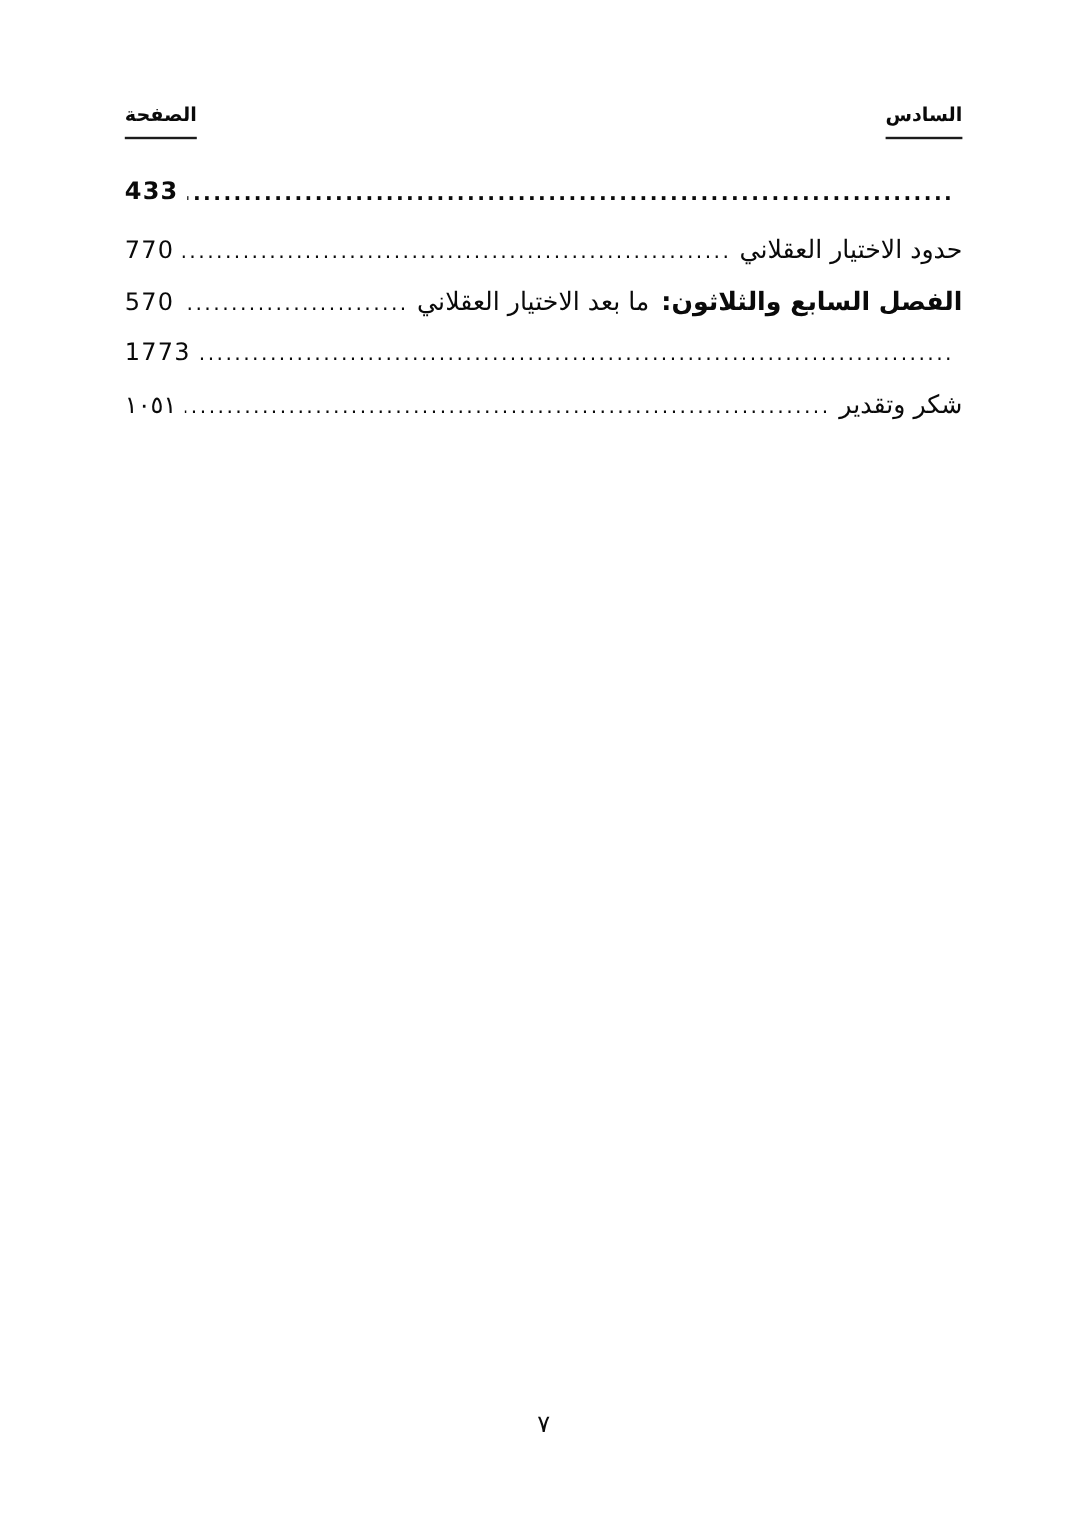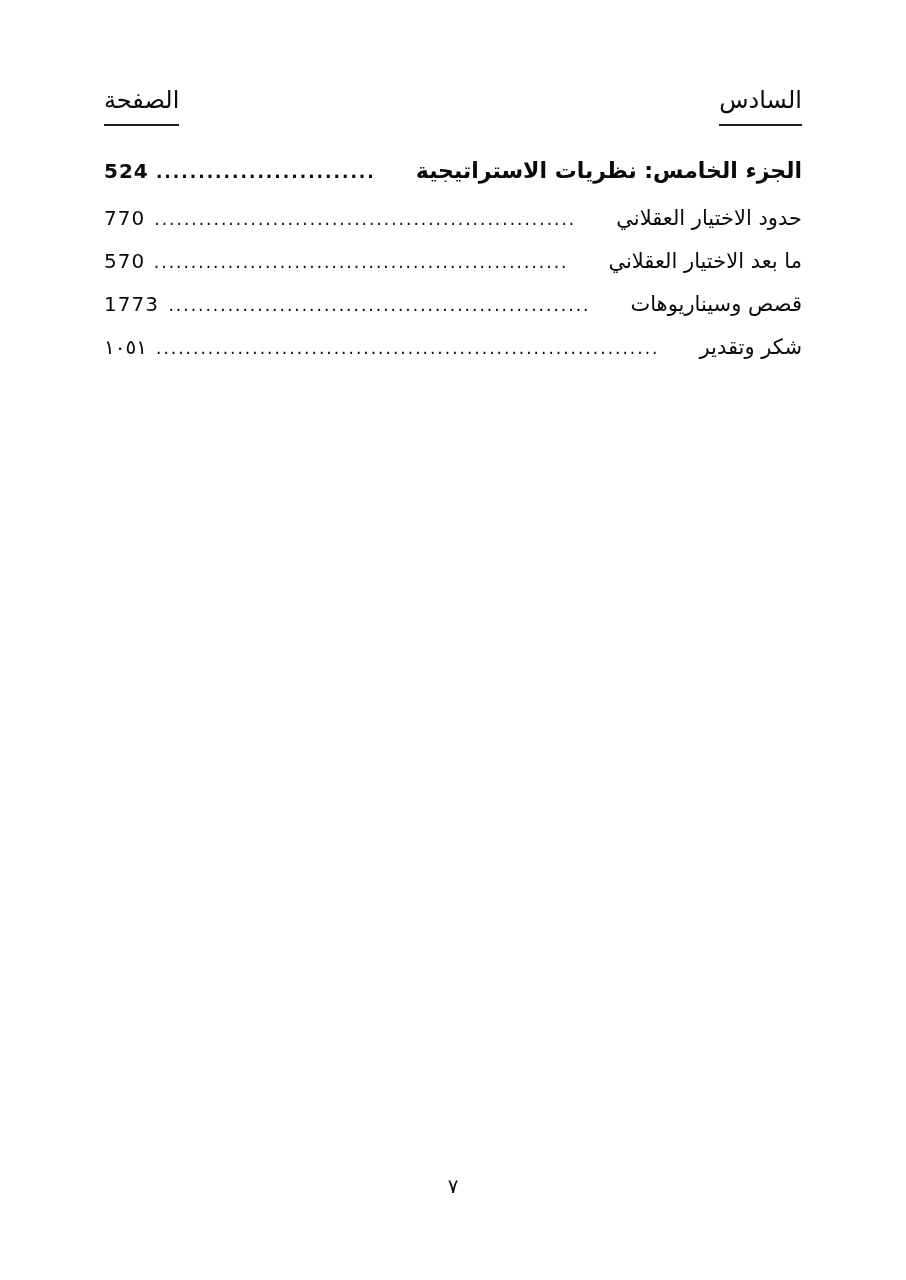--- a/index.html
+++ b/index.html
@@ -18,24 +18,25 @@
   }
   
   .header-row {
     display: flex;
     direction: rtl;
     justify-content: space-between;
     align-items: flex-start;
   }
   .col-header {
     display: inline-block;
-    font-size: 24px;
+    font-size: 16px;
     line-height: 1.2;
     padding-bottom: 9px;
     border-bottom: 2px solid #1c1c1c;
+    font-weight: bold;
   }
   
   .toc {
     direction: rtl;
     margin-top: 28px;
   }
   .toc-entry {
     display: flex;
     direction: rtl;
     align-items: baseline;
@@ -43,21 +44,21 @@
     font-size: 21px;
     line-height: 1.55;
     white-space: nowrap;
   }
   .toc-entry.part-entry {
     font-size: 22px;
     font-weight: bold;
     margin-bottom: 5px;
   }
   .t-bold { font-weight: bold; white-space: nowrap; }
-  .t-rest { white-space: nowrap; margin-left: 33px; }
+  .t-rest { white-space: nowrap; }
   .t-bold:not(:empty) + .t-rest:not(:empty) { margin-inline-start: 10px; }
   .dots {
     flex: 1 1 auto;
     overflow: hidden;
     white-space: nowrap;
     font-size: 17px;
     letter-spacing: 2px;
     margin: 0 7px;
     min-width: 0;
   }
@@ -83,40 +84,39 @@
 <div class="page">
 
   <div class="header-row">
     <span class="col-header">السادس</span>
     <span class="col-header">الصفحة</span>
   </div>
 
   <div class="toc">
 
     <div class="toc-entry part-entry">
-      <span class="t-bold">الجزء الخامس: نظريات الاستراتيجية</span>
       <span class="t-rest"></span>
       <span class="dots">........................................................................................................................................................................................................</span>
-      <span class="pnum">524</span>
+      <span class="pnum">433</span>
     </div>
 
     <div class="toc-entry">
       <span class="t-rest">حدود الاختيار العقلاني</span>
       <span class="dots">........................................................................................................................................................................................................</span>
       <span class="pnum">770</span>
     </div>
 
     <div class="toc-entry">
+      <span class="t-bold">الفصل السابع والثلاثون:</span>
       <span class="t-rest">ما بعد الاختيار العقلاني</span>
       <span class="dots">........................................................................................................................................................................................................</span>
       <span class="pnum">570</span>
     </div>
 
     <div class="toc-entry">
-      <span class="t-rest">قصص وسيناريوهات</span>
       <span class="dots">........................................................................................................................................................................................................</span>
       <span class="pnum">1773</span>
     </div>
 
     <div class="toc-entry">
       <span class="t-bold"></span>
       <span class="t-rest">شكر وتقدير</span>
       <span class="dots">........................................................................................................................................................................................................</span>
       <span class="pnum">١٠٥١</span>
     </div>

